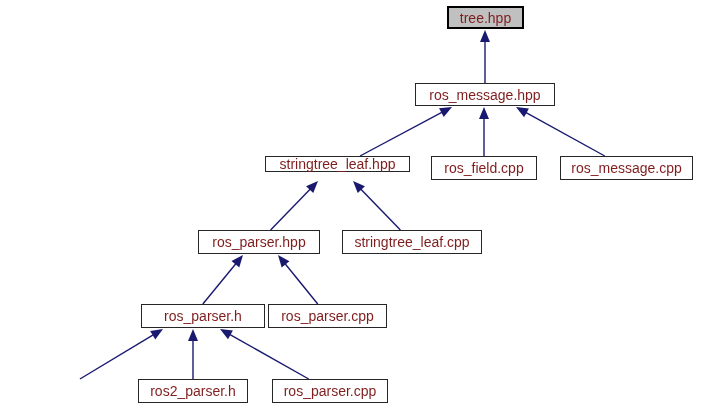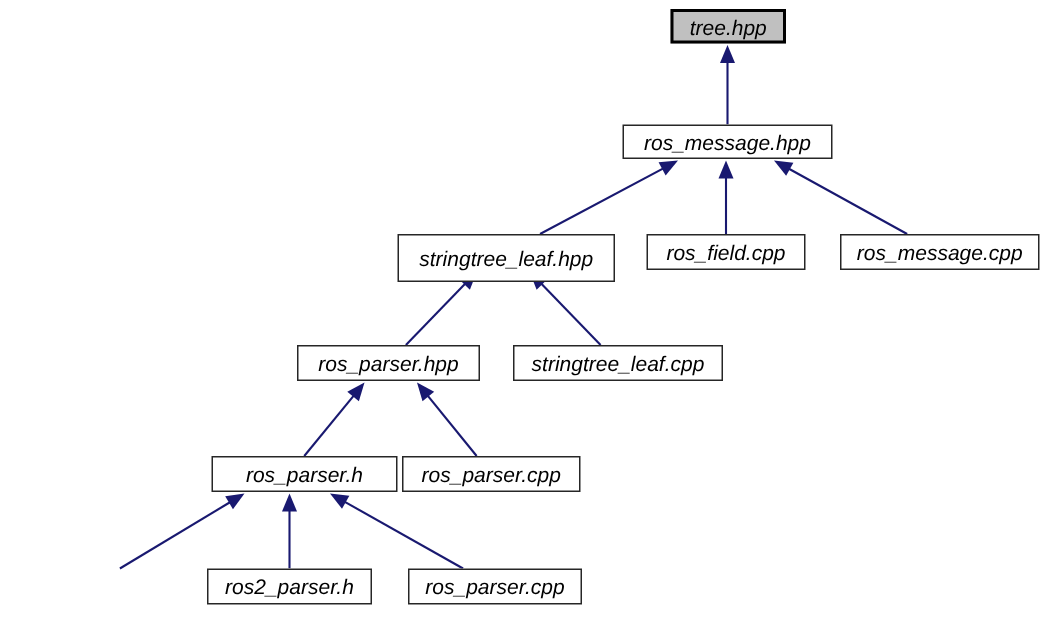--- a/index.html
+++ b/index.html
@@ -23,26 +23,25 @@
     height: 411px;
   }
   .node {
     position: absolute;
     box-sizing: border-box;
     display: flex;
     align-items: center;
     justify-content: center;
     background: #ffffff;
     border: 1.5px solid #262626;
-    color: #000000;
+    color: #7f1d1d;
     font-size: 14px;
     line-height: 1;
     white-space: nowrap;
     cursor: pointer;
-    font-style: italic;
   }
   .node.root {
     background: #c0c0c0;
     border: 2px solid #000000;
     cursor: default;
   }
   .edge-line {
     stroke: #191970;
     stroke-width: 1.4;
     fill: none;
@@ -98,21 +97,21 @@
         <polygon points="193,329 198,341 188,341" class="edge-arrow"></polygon>
       </g>
       <g>
         <line x1="308.7096774193548" y1="379" x2="228.71152209203765" y2="333.91013063369394" class="edge-line"></line>
         <polygon points="220,329 232.90889182729217,330.5363957144139 227.99876119359823,339.24791780645154" class="edge-arrow"></polygon>
       </g>
     </svg>
 
 <div class="node root" style="left: 447px; top: 6px; width: 77px; height: 23px;">tree.hpp</div>
     <div class="node" style="left: 415px; top: 83px; width: 140px; height: 23px;">ros_message.hpp</div>
-    <div class="node" style="left: 265px; top: 156px; width: 145px; height: 32px;">stringtree_leaf.hpp</div>
+    <div class="node" style="left: 265px; top: 156px; width: 145px; height: 16px;">stringtree_leaf.hpp</div>
     <div class="node" style="left: 431px; top: 156px; width: 106px; height: 24px;">ros_field.cpp</div>
     <div class="node" style="left: 560px; top: 156px; width: 133px; height: 24px;">ros_message.cpp</div>
     <div class="node" style="left: 198px; top: 230px; width: 122px; height: 24px;">ros_parser.hpp</div>
     <div class="node" style="left: 342px; top: 230px; width: 140px; height: 24px;">stringtree_leaf.cpp</div>
     <div class="node" style="left: 141px; top: 304px; width: 124px; height: 24px;">ros_parser.h</div>
     <div class="node" style="left: 268px; top: 304px; width: 119px; height: 24px;">ros_parser.cpp</div>
     <div class="node" style="left: 138px; top: 379px; width: 110px; height: 24px;">ros2_parser.h</div>
     <div class="node" style="left: 272px; top: 379px; width: 116px; height: 24px;">ros_parser.cpp</div>
   </div>
 

